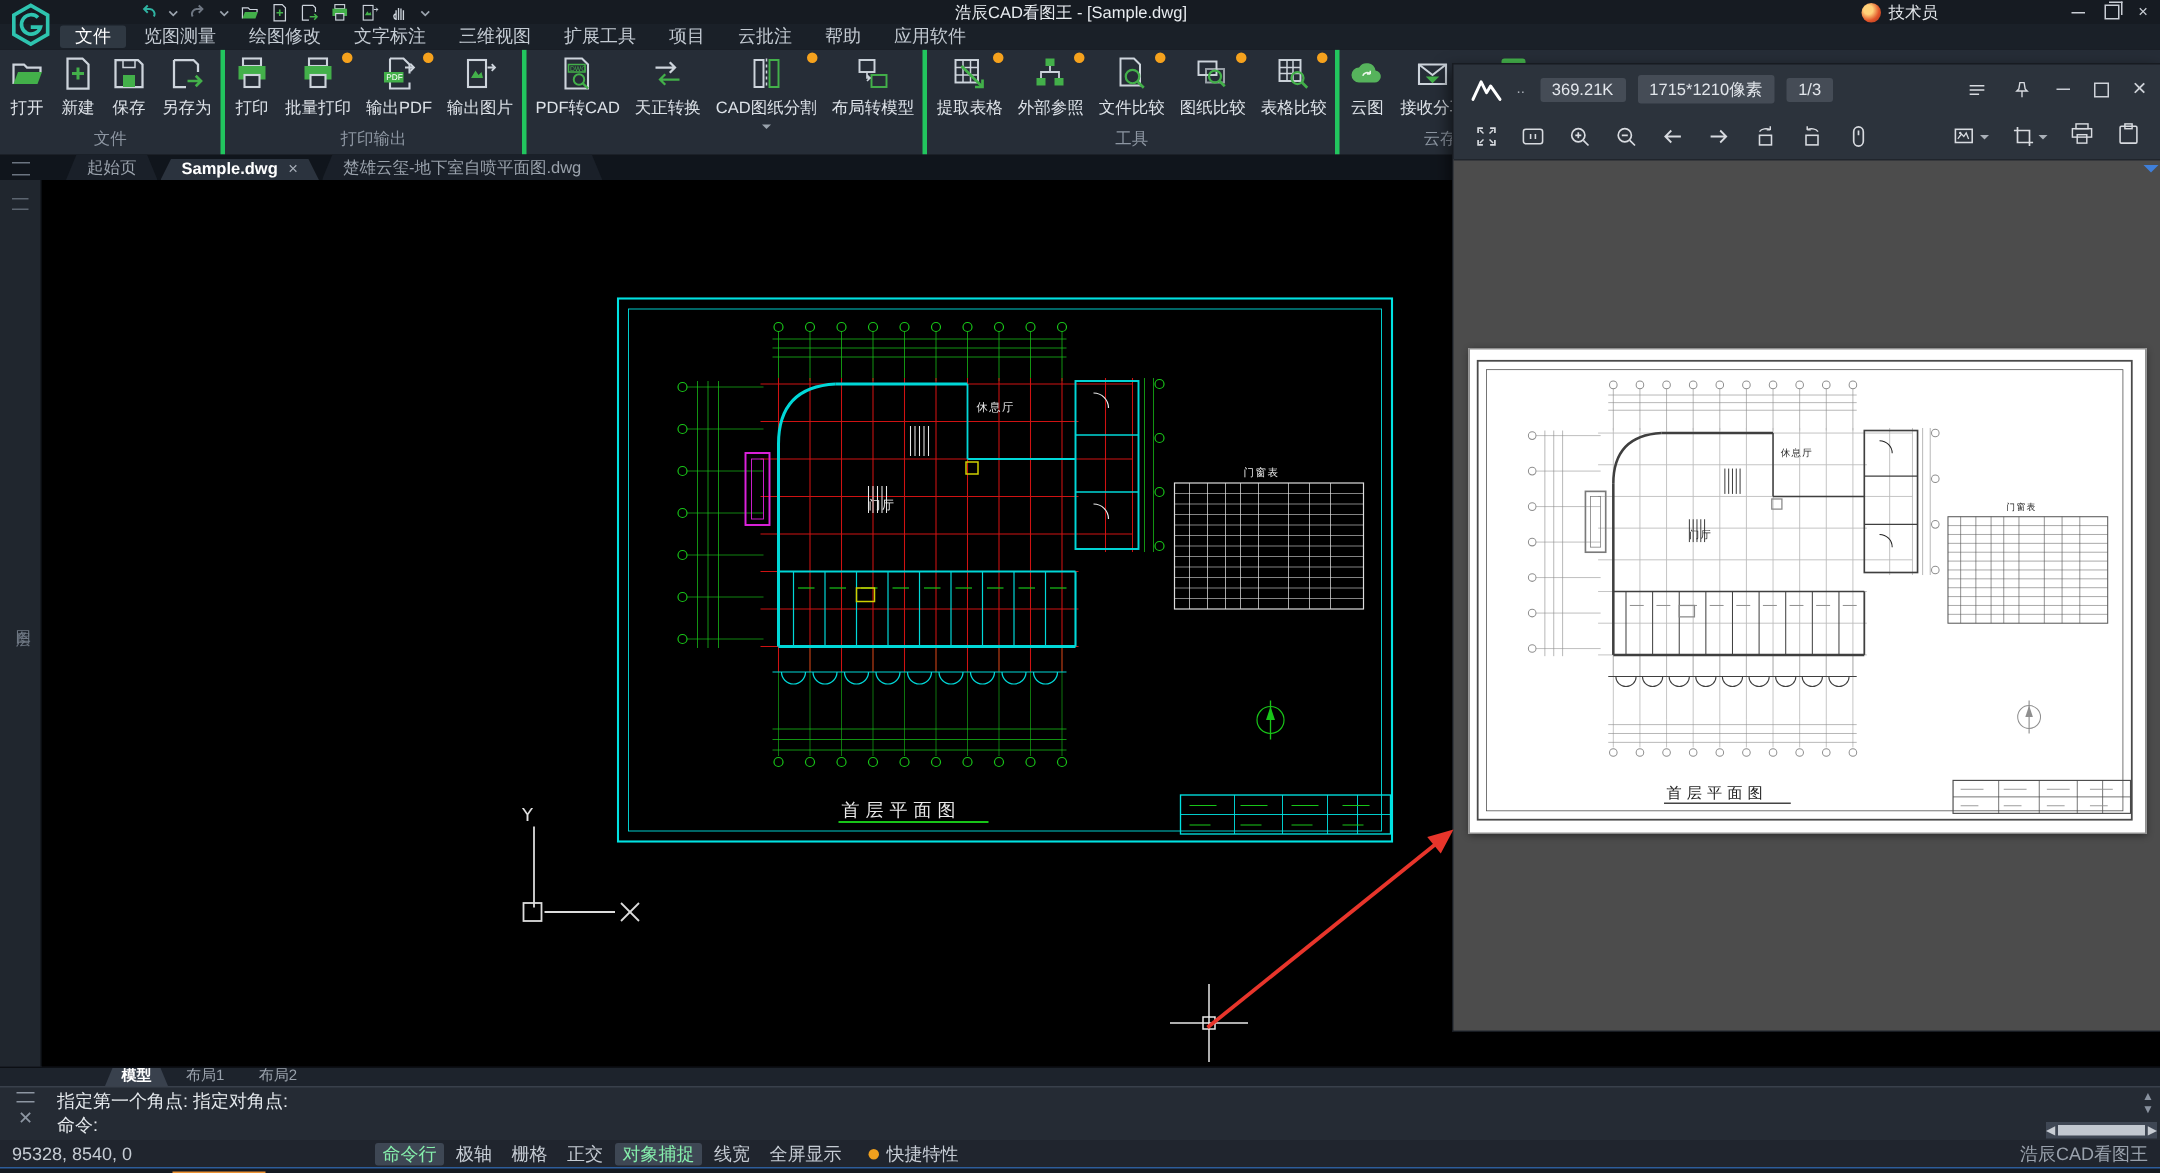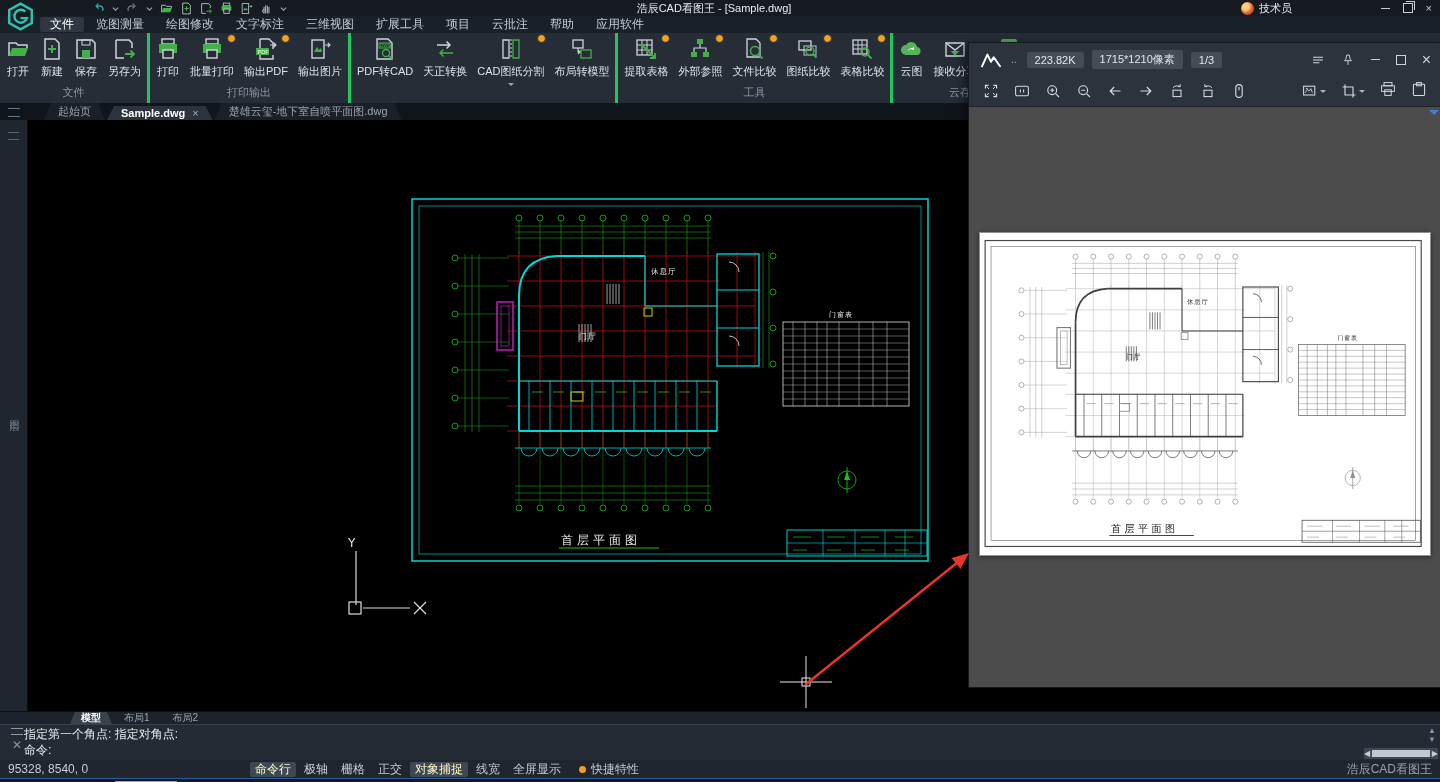--- a/index.html
+++ b/index.html
@@ -68,29 +68,29 @@
 .preview-sheet svg{margin:5px 4px}
 
 .annot-arrow{position:absolute;left:792px;top:543px;width:185px;height:152px;z-index:60;pointer-events:none}
 
 .layouttabs{height:12px;background:#1d232c;display:flex;align-items:center;padding-left:70px;gap:1px;border-top:1px solid #0c0f14}
 .ltab{font-size:10px;line-height:12px;color:#9aa2ac;padding:0 11px;clip-path:polygon(5px 0,calc(100% - 5px) 0,100% 100%,0 100%);white-space:nowrap}
 .ltab.active{background:#39414d;color:#fff;font-weight:bold}
 .cmdarea{height:35px;background:#252b34;position:relative;border-top:1px solid #39404b;font-size:12px;color:#e6eaee}
 .cmd-gutter{position:absolute;left:6px;top:3px;width:22px;height:28px;display:flex;flex-direction:column;align-items:center;gap:3px;color:#8d96a2}
 .cg-lines{width:12px;height:5px;border-top:1px solid #8d96a2;border-bottom:1px solid #8d96a2}
-.cmd-lines{margin-left:24px;padding-top:1px;line-height:16px}
+.cmd-lines{margin-left:38px;padding-top:1px;line-height:16px}
 .cmd-vscroll{position:absolute;right:4px;top:2px;display:flex;flex-direction:column;gap:2px;color:#8a93a0;font-size:8px;line-height:7px}
 .cmd-hscroll{position:absolute;right:2px;bottom:1px;width:74px;height:11px;background:#3f4754;display:flex;align-items:center;font-size:8px;color:#c7ccd3}
 .cmd-hscroll .thumb{flex:1;height:7px;background:#c2c8d0;margin:0 2px}
 .statusbar{height:18px;background:#20252e;display:flex;align-items:center;font-size:12px;color:#c6ccd4;position:relative}
 .coords{margin-left:8px}
 .toggles{position:absolute;left:250px;display:flex;gap:3px;align-items:center}
 .toggle{padding:0 5px;line-height:15px;white-space:nowrap}
-.toggle.active{background:#3e4754;color:#fef9c3;border-radius:2px}
+.toggle.active{background:#3e4754;color:#86efac;border-radius:2px}
 .quickprop{display:flex;align-items:center;gap:5px;margin-left:10px}
 .odot{width:7px;height:7px;border-radius:50%;background:#f0a01e;display:inline-block}
 .brand{position:absolute;right:8px;color:#99a1ac}
 .bottomstrip{height:7px;background:#141921;border-top:1px solid #2d5d9a;position:relative}
 .orangebar{position:absolute;left:115px;top:2px;width:62px;height:3px;background:#ef9434}
 </style>
 </head>
 <body>
 
 <div class="titlebar">
@@ -674,21 +674,21 @@
 </div>
 
 <div class="viewer-panel">
   <div class="vheader">
     <span class="vlogo ic">
         <svg viewBox="0 0 24 20">
           <path d="M2,17 8,4 12,12 15,7 22,17" fill="none" stroke="#fff" stroke-width="2.2" stroke-linecap="round" stroke-linejoin="round"></path>
         </svg>
       </span>
     <span class="dots">..</span>
-    <span class="chip">223.82K</span>
+    <span class="chip">369.21K</span>
     <span class="chip">1715*1210像素</span>
     <span class="chip">1/3</span>
     <div class="vh-right">
       <span class="ic">
           <svg viewBox="0 0 20 20">
             <path d="M3,6 h14 M3,10 h14 M3,14 h9" stroke="#d8dbe0" stroke-width="1.5"></path>
           </svg>
         </span>
       <span class="ic">
           <svg viewBox="0 0 20 20">

